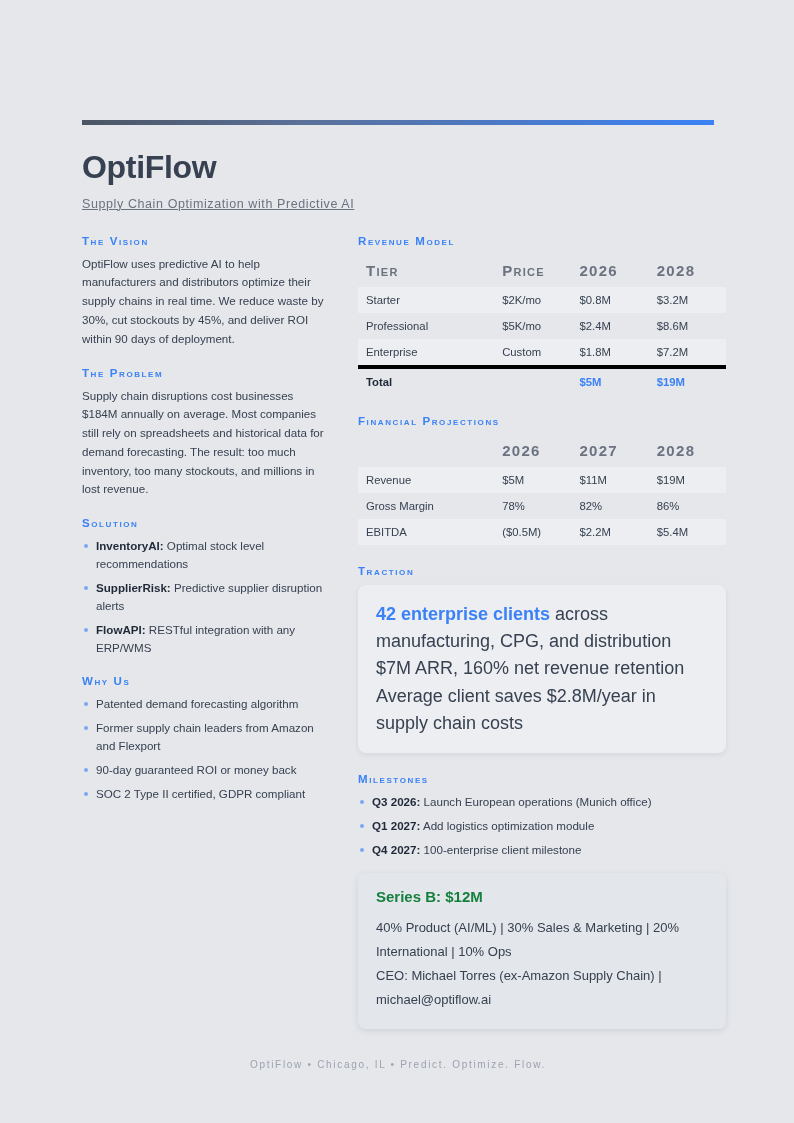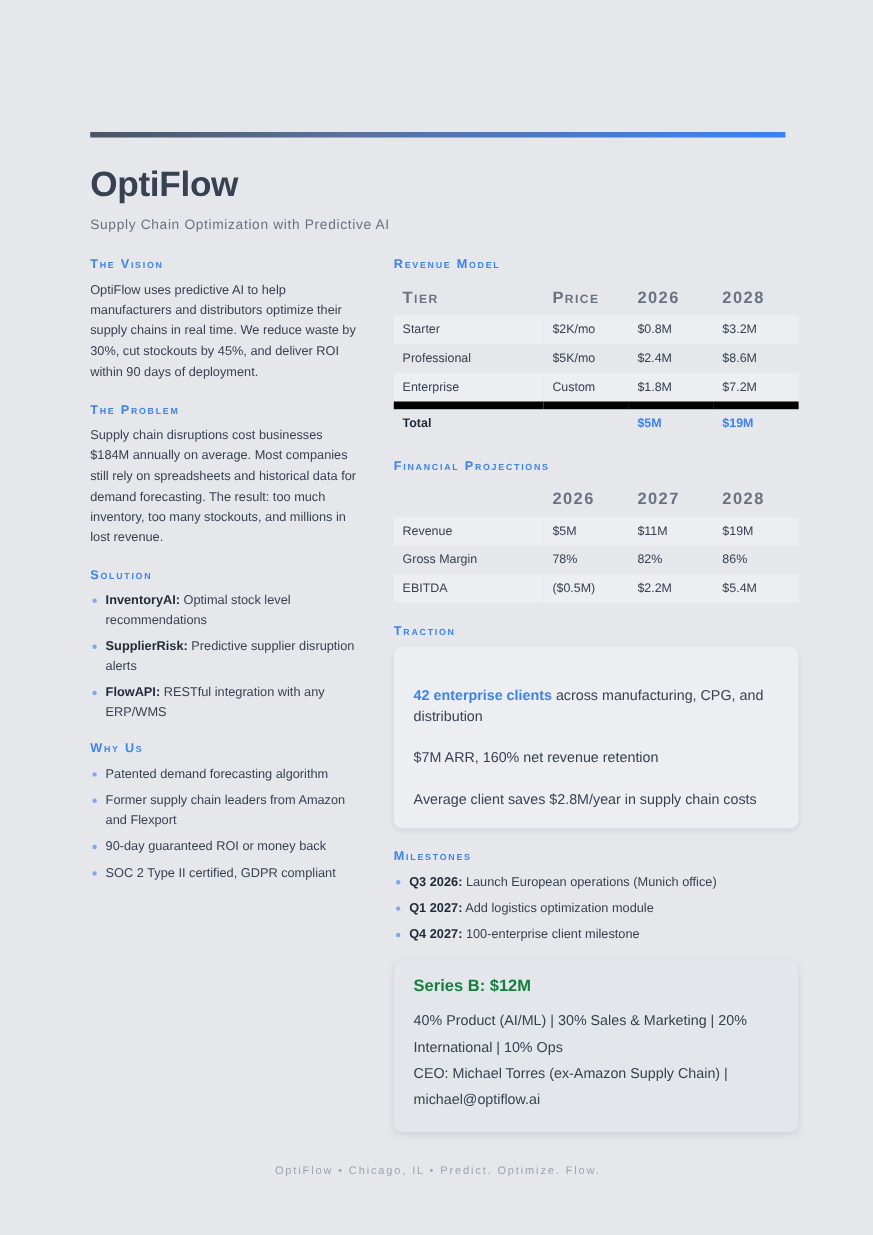--- a/index.html
+++ b/index.html
@@ -19,20 +19,21 @@
     margin-bottom: 26px;
   }
 
   .title {
     font-size: 32px; font-weight: bold; color: #374151;
     letter-spacing: -0.3px; margin: 0 0 12px 0; line-height: 1.05;
   }
   .subtitle {
     font-size: 12.5px; color: #6b7280; letter-spacing: 0.6px;
     margin: 0 0 24px 0;
+    text-decoration: underline;
   }
 
   .cols { display: flex; gap: 28px; align-items: flex-start; }
   .col-left { width: 248px; flex: 0 0 248px; }
   .col-right { width: 368px; flex: 0 0 368px; }
 
   h2.sec {
     font-size: 11.5px;
     color: #3b82f6;
     font-variant: small-caps;
@@ -64,35 +65,35 @@
   table.tbl th {
     font-size: 15px; color: #6b7280; text-align: left;
     font-variant: small-caps; letter-spacing: 1.3px; font-weight: bold;
     padding: 7px 8px 8px 8px;
   }
   table.tbl td {
     font-size: 11.3px; color: #374151; padding: 7px 8px;
   }
   table.tbl tbody tr:nth-child(odd) { background: #eceef1; }
   table.tbl tbody tr.total td {
-    font-weight: bold; color: #1f2937; border-top: 7px solid #000000;
+    font-weight: bold; color: #1f2937; border-top: 4px solid #000000;
     background: transparent;
   }
   table.tbl tbody tr.total td.hl { color: #3b82f6; }
   table.tbl col.c1 { width: 37%; }
   table.tbl col.c2 { width: 21%; }
   table.tbl col.c3 { width: 21%; }
   table.tbl col.c4 { width: 21%; }
 
   .callout {
     background: #eceef1; border-radius: 8px; padding: 16px 18px;
     box-shadow: 0 2px 5px rgba(100,110,130,0.13);
   }
   .callout .line {
-    font-size: 13px; line-height: 1.52; color: #374151; margin-top: 18px;
+    font-size: 18px; line-height: 1.52; color: #374151;
   }
   .callout .hl { color: #3b82f6; font-weight: bold; }
 
   .ask {
     background: #e3e6ea; border-radius: 8px; padding: 15px 18px 17px 18px;
     box-shadow: 0 2px 6px rgba(100,110,130,0.16);
     margin-top: 14px;
   }
   .ask .ask-title {
     font-size: 15px; font-weight: bold; color: #15803d; margin-bottom: 11px;

